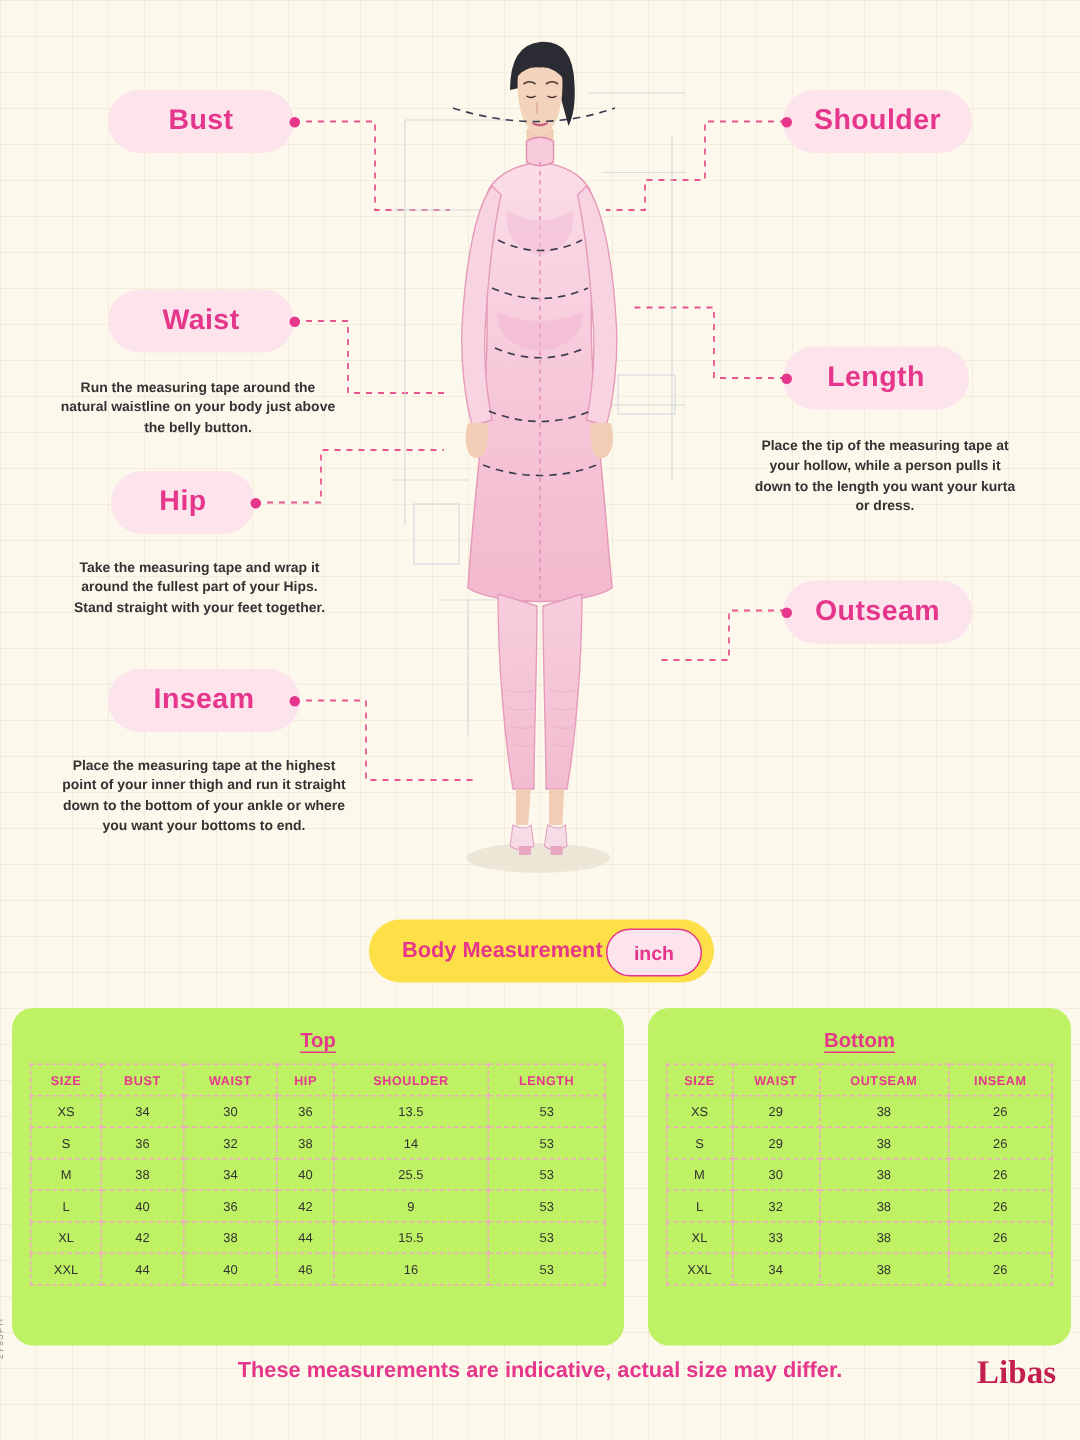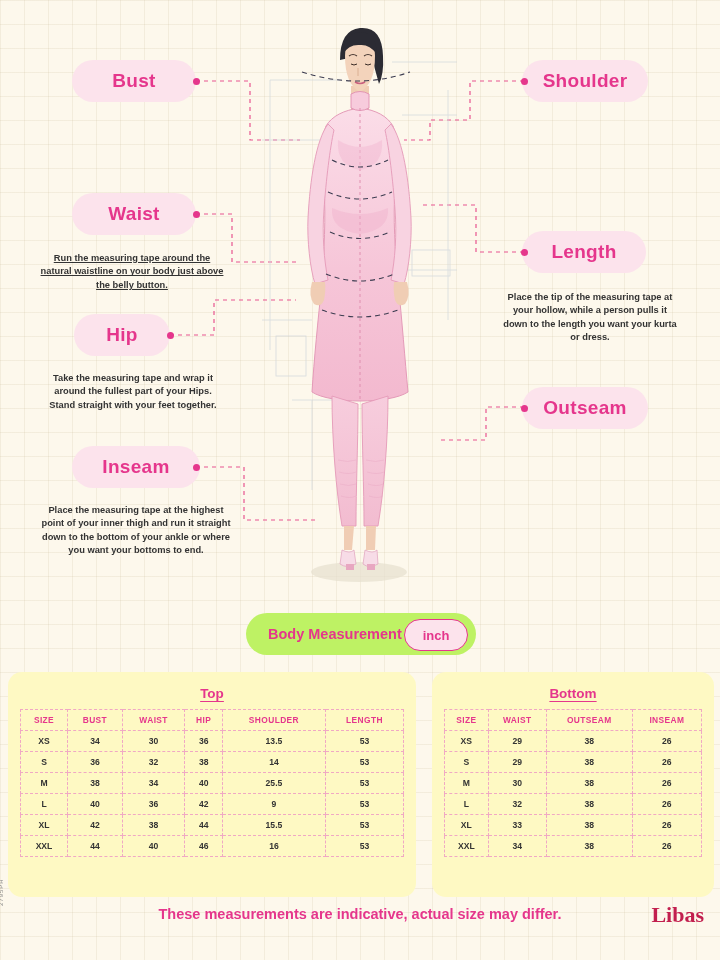--- a/index.html
+++ b/index.html
@@ -82,21 +82,21 @@
     height: 580px;
   }
 
   
   .bm-bar {
     position: absolute;
     left: 246px;
     top: 613px;
     width: 230px;
     height: 42px;
-    background: #bef264;
+    background: #fde047;
     border-radius: 24px;
     display: flex;
     align-items: center;
     padding-left: 22px;
     box-sizing: border-box;
   }
   .bm-bar .bm-text {
     font-size: 14.5px;
     font-weight: bold;
     color: #e5368c;
@@ -114,21 +114,21 @@
     justify-content: center;
     font-size: 13px;
     font-weight: bold;
     color: #e5368c;
     background: #fce3ec;
   }
 
   
   .tbl-card {
     position: absolute;
-    background: #fef9c3;
+    background: #bef264;
     border-radius: 14px;
     padding: 10px 12px 14px 12px;
     box-sizing: border-box;
   }
   #tbl-top { left: 8px; top: 672px; width: 408px; height: 225px; }
   #tbl-bottom { left: 432px; top: 672px; width: 282px; height: 225px; }
   .tbl-title {
     text-align: center;
     color: #e5368c;
     font-weight: bold;
@@ -147,21 +147,21 @@
     text-align: center;
     padding: 5px 2px;
     color: #333;
   }
   th {
     color: #e5368c;
     font-weight: bold;
     font-size: 8.4px;
     letter-spacing: .4px;
   }
-  td { font-weight: bold; }
+  td { font-weight: normal; }
 
   .footnote {
     position: absolute;
     left: 0;
     top: 906px;
     width: 720px;
     text-align: center;
     color: #e5368c;
     font-size: 14.5px;
     font-weight: bold;
@@ -315,21 +315,21 @@
 
   <div class="pill lbl" style="left:72px; top:60px; width:124px;">
     <span>Bust</span>
   </div>
   <div class="dot" style="left:193px; top:78px;"></div>
 
   <div class="pill lbl" style="left:72px; top:193px; width:124px;">
     <span>Waist</span>
   </div>
   <div class="dot" style="left:193px; top:211px;"></div>
-  <div class="caption" style="left:40px; top:252px; width:184px;text-decoration:underline;">Run the measuring tape around the natural waistline on your body just above the belly button.</div>
+  <div class="caption" style="left:40px; top:252px; width:184px;">Run the measuring tape around the natural waistline on your body just above the belly button.</div>
 
   <div class="pill lbl" style="left:74px; top:314px; width:96px;">
     <span>Hip</span>
   </div>
   <div class="dot" style="left:167px; top:332px;"></div>
   <div class="caption" style="left:44px; top:372px; width:178px;">Take the measuring tape and wrap it around the fullest part of your Hips. Stand straight with your feet together.</div>
 
   <div class="pill lbl" style="left:72px; top:446px; width:128px;">
     <span>Inseam</span>
   </div>

